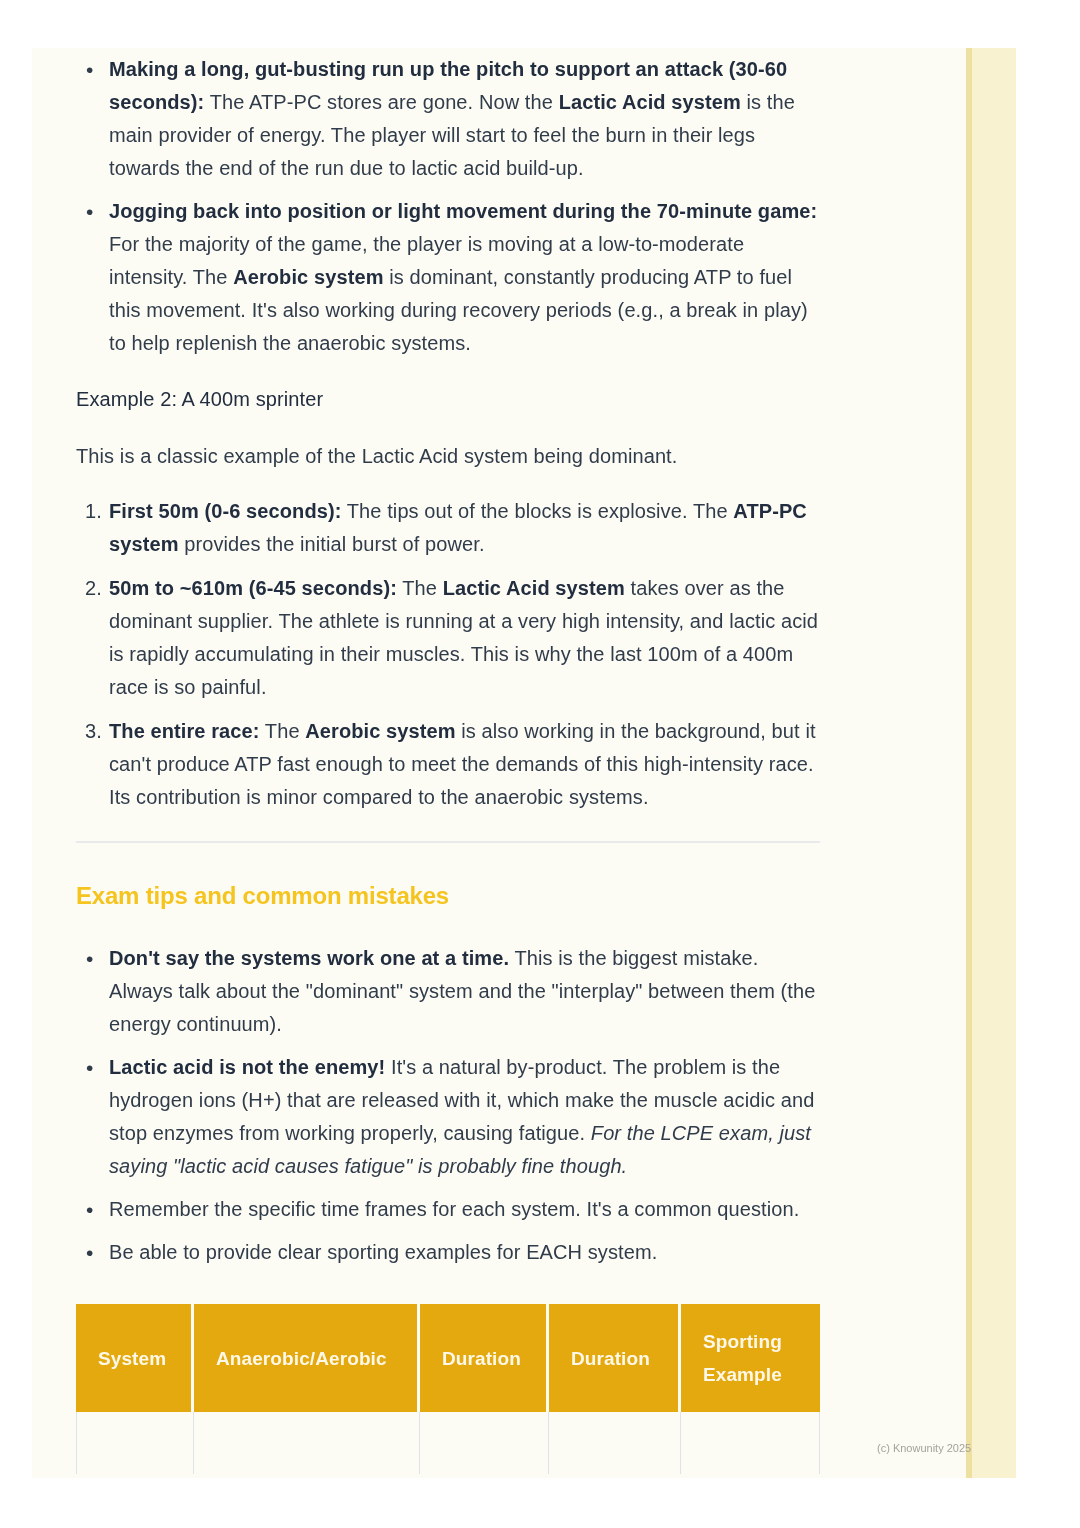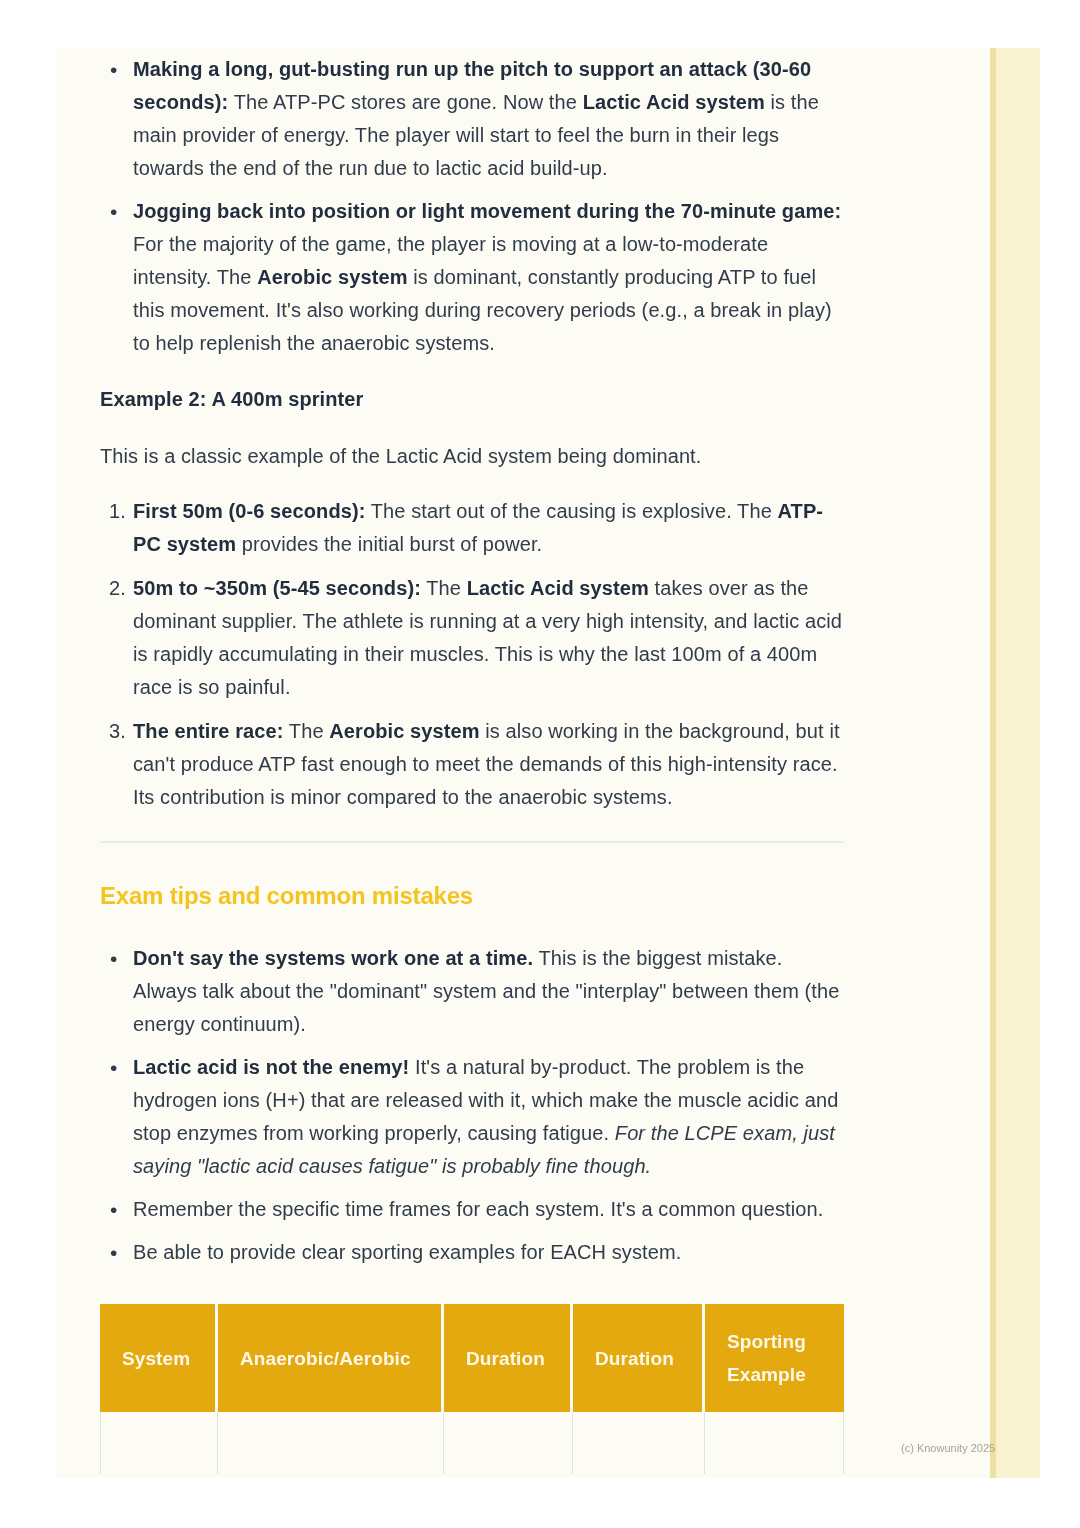--- a/index.html
+++ b/index.html
@@ -19,21 +19,21 @@
   * { box-sizing: border-box; }
   html, body { margin: 0; padding: 0; }
   body {
     width: 1080px; height: 1528px;
     background: var(--page_bg);
     font-family: "Liberation Sans", sans-serif;
     position: relative;
     overflow: hidden;
   }
   .paper {
-    position: absolute; left: 56px; top: 48px;
+    position: absolute; left: 32px; top: 48px;
     width: 984px; height: 1430px;
     background: var(--paper_bg);
     overflow: hidden;
   }
   .stripe {
     position: absolute; top: 0; right: 0; bottom: 0;
     width: 50px; z-index: 1;
     background: var(--stripe_fill);
     border-left: 6px solid var(--stripe_edge);
   }
@@ -57,21 +57,21 @@
   ol.rich > li { counter-increment: step; }
   ol.rich > li::before {
     content: counter(step) ".";
     position: absolute; left: 9px; top: 0;
     color: var(--body_text);
   }
   ul.scenarios { margin-top: 5px; }
   h3.example {
     font-size: 20px; line-height: 30px;
     color: var(--bold_text);
-    margin: 24px 0 0 0; font-weight: 700;
+    margin: 24px 0 0 0; font-weight: 400;
   }
   p.intro { margin: 26px 0 0 0; }
   ol.sprinter { margin-top: 22px; }
   ol.sprinter > li { margin-bottom: 11px; }
   hr.divider {
     border: none; border-top: 2px solid var(--divider);
     margin: 27px 0 0 0; width: 744px;
   }
   h2.examtips-title {
     font-size: 24px; line-height: 34px;
@@ -122,22 +122,22 @@
     <ul class="rich scenarios">
         <li><b>Making a long, gut-busting run up the pitch to support an attack (30-60 seconds):</b><span> The ATP-PC stores are gone. Now the </span><b>Lactic Acid system</b><span> is the main provider of energy. The player will start to feel the burn in their legs towards the end of the run due to lactic acid build-up.</span></li>
         <li><b>Jogging back into position or light movement during the 70-minute game:</b><span> For the majority of the game, the player is moving at a low-to-moderate intensity. The </span><b>Aerobic system</b><span> is dominant, constantly producing ATP to fuel this movement. It's also working during recovery periods (e.g., a break in play) to help replenish the anaerobic systems.</span></li>
       </ul>
 
     <h3 class="example">Example 2: A 400m sprinter</h3>
 
     <p class="intro">This is a classic example of the Lactic Acid system being dominant.</p>
 
     <ol class="rich sprinter">
-        <li><b>First 50m (0-6 seconds):</b><span> The start out of the causing is explosive. The </span><b>ATP-PC system</b><span> provides the initial burst of power.</span></li>
-        <li><b>50m to ~350m (5-45 seconds):</b><span> The </span><b>Lactic Acid system</b><span> takes over as the dominant supplier. The athlete is running at a very high intensity, and lactic acid is rapidly accumulating in their muscles. This is why the last 100m of a 400m race is so painful.</span></li>
+        <li><b>First 50m (0-6 seconds):</b><span> The tips out of the blocks is explosive. The </span><b>ATP-PC system</b><span> provides the initial burst of power.</span></li>
+        <li><b>50m to ~610m (6-45 seconds):</b><span> The </span><b>Lactic Acid system</b><span> takes over as the dominant supplier. The athlete is running at a very high intensity, and lactic acid is rapidly accumulating in their muscles. This is why the last 100m of a 400m race is so painful.</span></li>
         <li><b>The entire race:</b><span> The </span><b>Aerobic system</b><span> is also working in the background, but it can't produce ATP fast enough to meet the demands of this high-intensity race. Its contribution is minor compared to the anaerobic systems.</span></li>
       </ol>
 
     <hr class="divider">
 
     <h2 class="examtips-title">Exam tips and common mistakes</h2>
 
     <ul class="rich examtips">
         <li><b>Don't say the systems work one at a time.</b><span> This is the biggest mistake. Always talk about the "dominant" system and the "interplay" between them (the energy continuum).</span></li>
         <li><b>Lactic acid is not the enemy!</b><span> It's a natural by-product. The problem is the hydrogen ions (H+) that are released with it, which make the muscle acidic and stop enzymes from working properly, causing fatigue. </span><i>For the LCPE exam, just saying "lactic acid causes fatigue" is probably fine though.</i></li>

